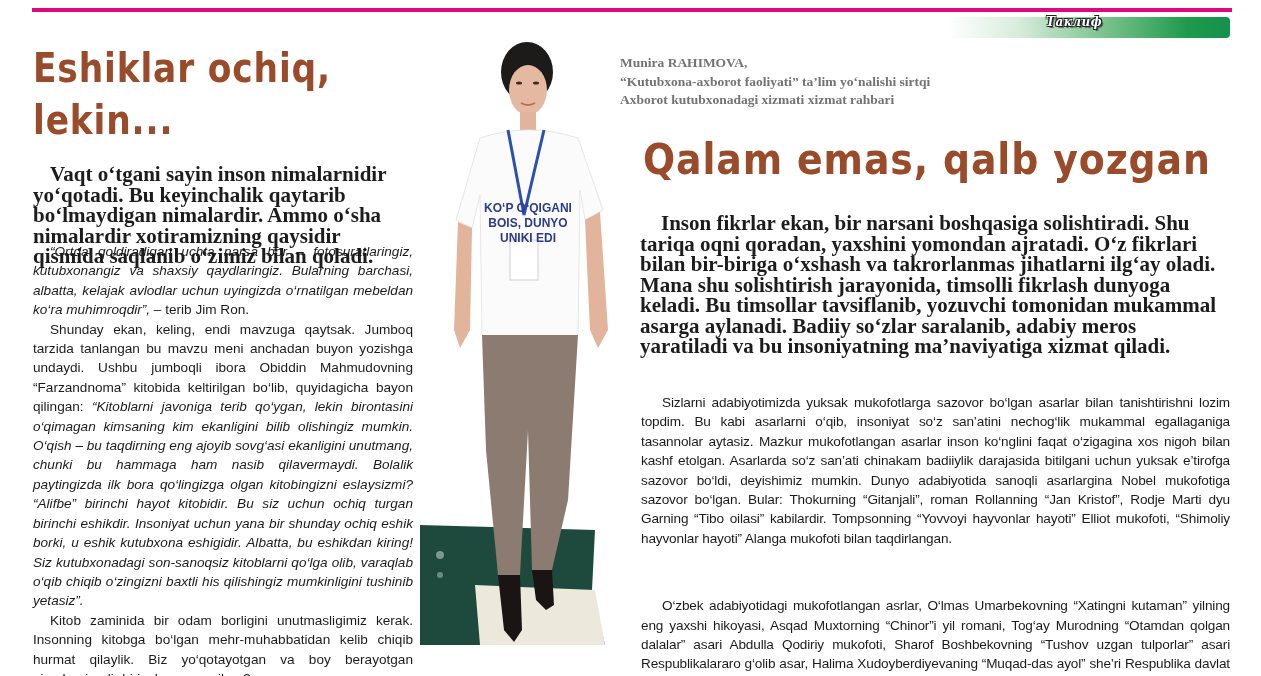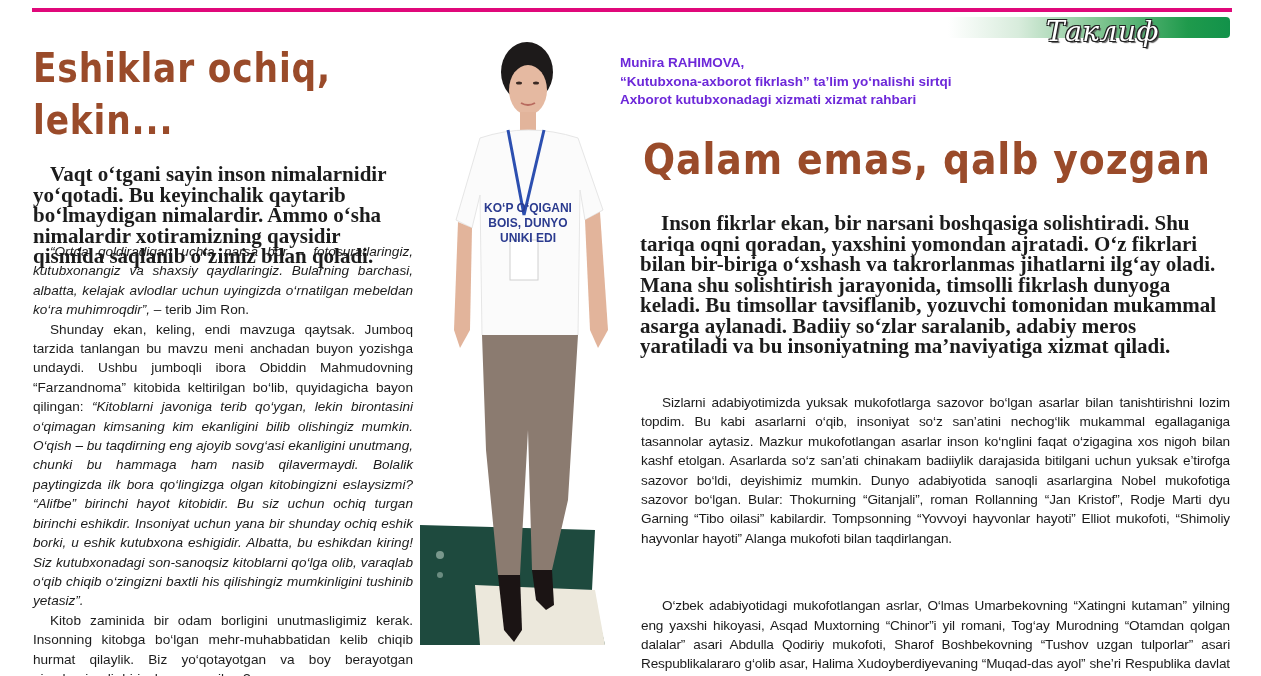--- a/index.html
+++ b/index.html
@@ -1,35 +1,35 @@
 <!DOCTYPE html>
 <html><head>
 <meta charset="utf-8">
 <style>
   html, body { margin:0; padding:0; background:#ffffff; }
   body { width:1261px; height:676px; position:relative; overflow:hidden; font-family:"Liberation Sans", sans-serif; color:#1a1a1a; }
   .top-rule { position:absolute; left:32px; top:8px; width:1200px; height:4px; background:#e0087a; }
   .rubric { position:absolute; left:948px; top:17px; width:282px; height:21px; border-radius:0 4px 4px 0;
     background:linear-gradient(to right, rgba(255,255,255,1) 0%, #d8ecdc 25%, #7cc38e 55%, #1f9a4c 85%, #12924a 100%); }
-  .rubric-label { position:absolute; left:98px; top:-2px; font-family:"DejaVu Serif", serif; font-style:italic; font-weight:normal;
-    font-size:28px; color:#ffffff; letter-spacing:0.5px;
+  .rubric-label { position:absolute; left:98px; top:-2px; font-family:"DejaVu Serif", serif; font-style:italic; font-weight:bold;
+    font-size:12px; color:#ffffff; letter-spacing:0.5px;
     text-shadow: -1px -1px 0 #222, 1px -1px 0 #222, -1px 1px 0 #222, 1px 1px 0 #222, 2px 2px 1px #555; }
   .headline { position:absolute; font-family:"DejaVu Sans", sans-serif; font-weight:bold; color:#9a4b2a; letter-spacing:1px; transform-origin:left top; }
   .headline-left { left:33px; top:42px; font-size:40px; line-height:52px; transform:scaleX(0.86); }
   .headline-right { left:643px; top:135px; font-size:42px; line-height:50px; transform:scaleX(0.9); white-space:nowrap; }
   .lead { position:absolute; font-family:"Liberation Serif", serif; font-weight:bold; font-size:21px; line-height:20.5px; color:#1c1c1c; }
   .lead-left { left:33px; top:164px; width:380px; text-indent:17px; }
   .lead-right { left:640px; top:213px; width:578px; text-indent:21px; }
   .body { position:absolute; font-family:"Liberation Sans", sans-serif; font-size:13.6px; line-height:19.4px; color:#1c1c1c; text-align:justify; }
   .body p { margin:0; text-indent:17px; }
   .body-left { left:33px; top:242px; width:380px; }
   .body-right { left:641px; top:345px; width:589px; letter-spacing:-0.15px; }
   .body-right p { text-indent:21px;margin-top:48px; }
   .it { font-style:italic; }
-  .byline { position:absolute; left:620px; top:54px; font-family:Liberation Sans, sans-serif; font-weight:bold; font-size:13.5px; line-height:18.7px; color:#6d28d9; }
+  .byline { position:absolute; left:620px; top:54px; font-family:Liberation Serif, serif; font-weight:bold; font-size:13.5px; line-height:18.7px; color:#737373; }
   .photo { position:absolute; left:420px; top:30px; width:200px; height:625px; }
 </style>
 </head>
 <body>
 
 <div class="top-rule"></div>
 
 <div class="rubric">
   <span class="rubric-label">Таклиф</span>
 </div>
@@ -76,21 +76,21 @@
   <path d="M165 190 L180 182 L188 300 L178 318 L170 300 Z" fill="#e2b49b"></path>
 
   <path d="M62 305 L158 305 L148 470 L132 540 L112 540 L108 400 L100 545 L78 545 L66 420 Z" fill="#8b7b70"></path>
 
   <path d="M78 545 L100 545 L102 600 L94 612 L84 600 Z" fill="#1b1414"></path>
   <path d="M112 540 L132 540 L134 575 L126 580 L116 570 Z" fill="#1b1414"></path>
 </svg>
 
 <div class="byline">
   <div>Munira RAHIMOVA,</div>
-  <div>“Kutubxona-axborot fikrlash” ta’lim yo‘nalishi sirtqi</div>
+  <div>“Kutubxona-axborot faoliyati” ta’lim yo‘nalishi sirtqi</div>
   <div>Axborot kutubxonadagi xizmati xizmat rahbari</div>
 </div>
 
 <div class="headline headline-right">Qalam emas, qalb yozgan</div>
 
 <div class="lead lead-right">Inson fikrlar ekan, bir narsani boshqasiga solishtiradi. Shu tariqa oqni qoradan, yaxshini yomondan ajratadi. O‘z fikrlari bilan bir-biriga o‘xshash va takrorlanmas jihatlarni ilg‘ay oladi. Mana shu solishtirish jarayonida, timsolli fikrlash dunyoga keladi. Bu timsollar tavsiflanib, yozuvchi tomonidan mukammal asarga aylanadi. Badiiy so‘zlar saralanib, adabiy meros yaratiladi va bu insoniyatning ma’naviyatiga xizmat qiladi.</div>
 
 <div class="body body-right">
   <p>Sizlarni adabiyotimizda yuksak mukofotlarga sazovor bo‘lgan asarlar bilan tanishtirishni lozim topdim. Bu kabi asarlarni o‘qib, insoniyat so‘z san’atini nechog‘lik mukammal egallaganiga tasannolar aytasiz. Mazkur mukofotlangan asarlar inson ko‘nglini faqat o‘zigagina xos nigoh bilan kashf etolgan. Asarlarda so‘z san’ati chinakam badiiylik darajasida bitilgani uchun yuksak e’tirofga sazovor bo‘ldi, deyishimiz mumkin. Dunyo adabiyotida sanoqli asarlargina Nobel mukofotiga sazovor bo‘lgan. Bular: Thokurning “Gitanjali”, roman Rollanning “Jan Kristof”, Rodje Marti dyu Garning “Tibo oilasi” kabilardir. Tompsonning “Yovvoyi hayvonlar hayoti” Elliot mukofoti, “Shimoliy hayvonlar hayoti” Alanga mukofoti bilan taqdirlangan.</p>
   <p>O‘zbek adabiyotidagi mukofotlangan asrlar, O‘lmas Umarbekovning “Xatingni kutaman” yilning eng yaxshi hikoyasi, Asqad Muxtorning “Chinor”i yil romani, Tog‘ay Murodning “Otamdan qolgan dalalar” asari Abdulla Qodiriy mukofoti, Sharof Boshbekovning “Tushov uzgan tulporlar” asari Respublikalararo g‘olib asar, Halima Xudoyberdiyevaning “Muqad-das ayol” she’ri Respublika davlat mukofoti, G‘afur G‘ulomning “Sharqdan kelayotirman” she’ri Davlat mukofoti, Xudoyberdi To‘xtaboyevning “Sariq devni minib” romani Janni Rodari tahsiniga sazovor bo‘lgan asarlardir. Biz sizga ushbu asarlaning zavqli mutolaasini tavsiya qilamiz. Kitoblarni esa har doimgidek Axborot-kutubxona markazimizdan olishin-giz yoki buyurtma berishingiz mumkin.</p>

